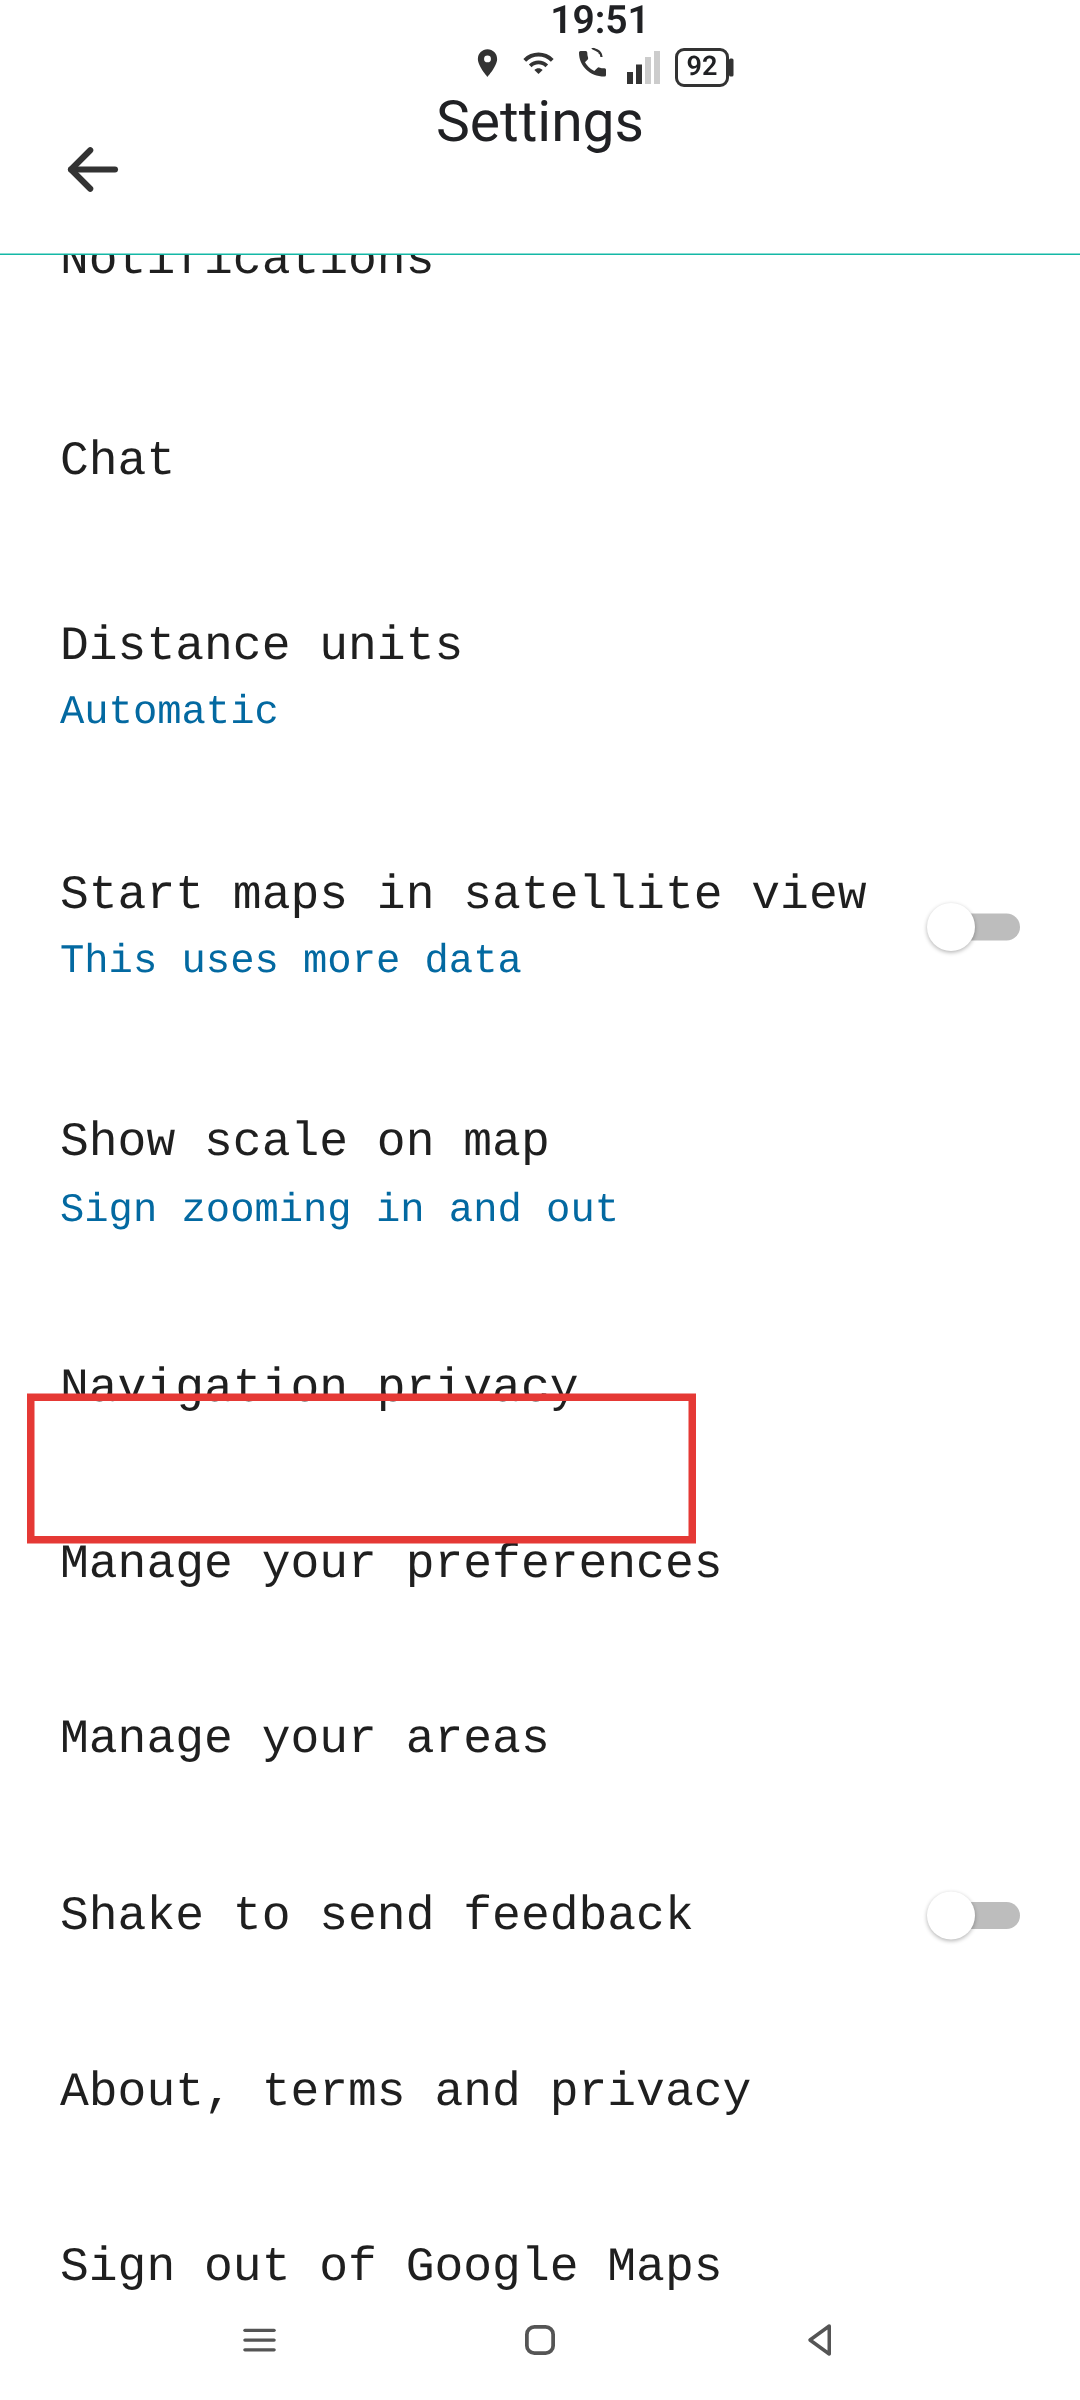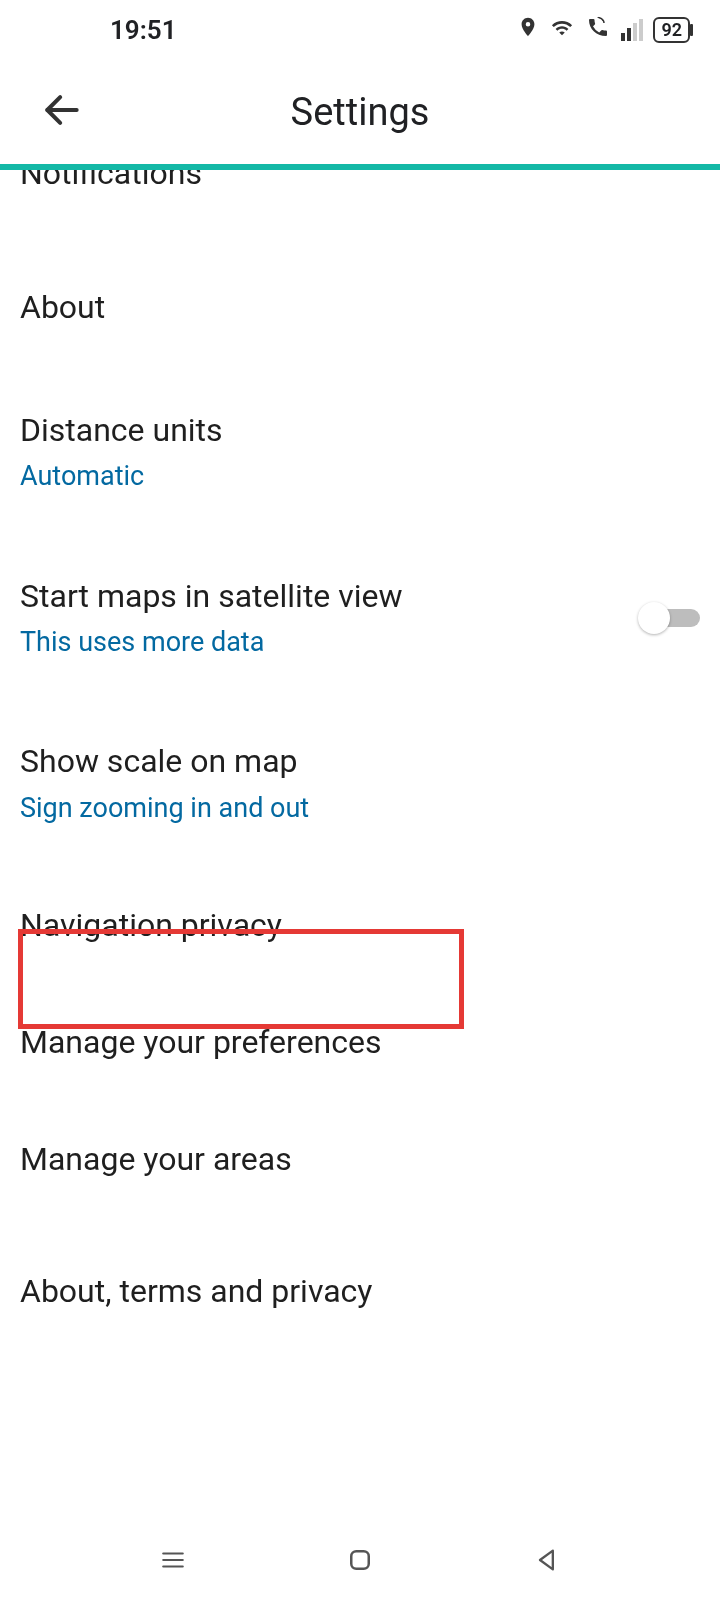--- a/index.html
+++ b/index.html
@@ -13,24 +13,25 @@
     background: #ffffff;
     font-family: Roboto, Arial, sans-serif;
     color: #202124;
     position: relative;
     overflow: hidden;
   }
   .status-bar {
     height: 60px;
     display: flex;
     align-items: center;
-    justify-content: space-between;
+    justify-content: center;
     padding: 0 30px 0 110px;
     font-size: 26px;
     font-weight: 600;
+    flex-direction: column;
   }
   .status-right {
     display: flex;
     align-items: center;
     gap: 10px;
   }
   .battery-box {
     border: 2px solid #333;
     border-radius: 6px;
     font-size: 18px;
@@ -44,46 +45,47 @@
     right: -5px;
     top: 5px;
     width: 3px;
     height: 12px;
     background: #333;
     border-radius: 1px;
   }
   .app-bar {
     height: 110px;
     display: flex;
-    align-items: center;
+    align-items: flex-start;
     position: relative;
-    border-bottom: 6px solid #14b8a6;
+    border-bottom: 1px solid #14b8a6;
   }
   .back-btn {
     position: absolute;
     left: 40px;
     top: 50%;
     transform: translateY(-50%);
     cursor: pointer;
   }
   .app-title {
     flex: 1;
     text-align: center;
     font-size: 38px;
     font-weight: 400;
     color: #202124;
   }
   .content {
     padding: 0 0 0 0;
   }
   .item {
-    padding: 30px 20px;
+    padding: 30px 40px;
     display: flex;
     align-items: center;
     justify-content: center;
+    font-family: Liberation Mono, monospace;
   }
   .item-text {
     flex: 1;
   }
   .item-title {
     font-size: 32px;
     font-weight: 400;
     color: #1f1f1f;
     line-height: 1.35;
   }
@@ -221,21 +223,21 @@
   <div class="item cut-item">
     <div class="item-text">
       <div class="item-title">Notifications</div>
     </div>
   </div>
 
   <div style="height:58px"></div>
 
   <div class="item">
     <div class="item-text">
-      <div class="item-title">About</div>
+      <div class="item-title">Chat</div>
     </div>
   </div>
 
   <div style="height:20px"></div>
 
   <div class="item">
     <div class="item-text">
       <div class="item-title">Distance units</div>
       <div class="item-sub">Automatic</div>
     </div>
@@ -282,31 +284,45 @@
   <div style="height:14px"></div>
 
   <div class="item">
     <div class="item-text">
       <div class="item-title">Manage your areas</div>
     </div>
   </div>
 
   <div style="height:14px"></div>
 
+  <div class="item">
+    <div class="item-text">
+      <div class="item-title">Shake to send feedback</div>
+    </div>
+    <div class="toggle">
+      <div class="toggle-track"></div>
+      <div class="toggle-thumb"></div>
+    </div>
+  </div>
 
   <div style="height:14px"></div>
 
   <div class="item">
     <div class="item-text">
       <div class="item-title">About, terms and privacy</div>
     </div>
   </div>
 
   <div style="height:14px"></div>
 
+  <div class="item">
+    <div class="item-text">
+      <div class="item-title">Sign out of Google Maps</div>
+    </div>
+  </div>
 
 </div>
 
 <div class="highlight"></div>
 
 <div class="nav-bar">
   <div class="nav-icon">
     <svg width="30" height="26" viewBox="0 0 24 24" fill="none" stroke="#555" stroke-width="2" stroke-linecap="round">
         <line x1="3" y1="6" x2="21" y2="6"></line>
         <line x1="3" y1="12" x2="21" y2="12"></line>

